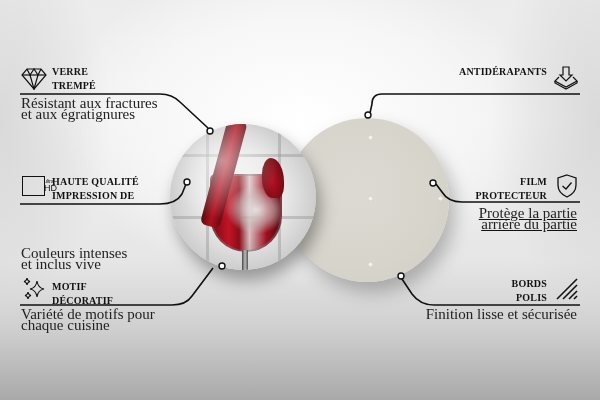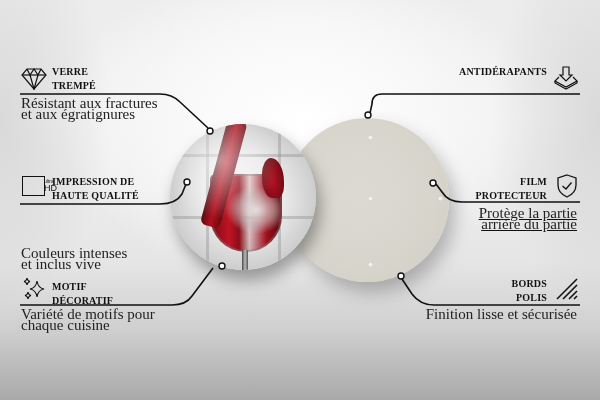--- a/index.html
+++ b/index.html
@@ -136,22 +136,22 @@
 <div class="block left" style="left:21px; top:98px;">
   <div class="desc">Résistant aux fractures</div>
   <div class="desc">et aux égratignures</div>
 </div>
 
 <div class="icon" style="left:22px; top:176px; width:16px; height:20px; border:1.3px solid #111; text-align:right; font-family:'Liberation Sans',sans-serif;padding-left:21px;">
   <div style="font-size:5px; line-height:6px; margin-top:1px;">ultra</div>
   <div style="font-size:9px; line-height:9px;">HD</div>
 </div>
 <div class="block left" style="left:52px; top:175px;">
+  <div class="heading">HAUTE QUALITÉ</div>
   <div class="heading">IMPRESSION DE</div>
-  <div class="heading">HAUTE QUALITÉ</div>
 </div>
 <div class="block left" style="left:21px; top:208px;margin-top:40px;">
   <div class="desc">Couleurs intenses</div>
   <div class="desc">et inclus vive</div>
 </div>
 
 <div class="icon" style="left:22px; top:277px;">
   <svg width="24" height="24" viewBox="0 0 24 24" fill="none" stroke="#111" stroke-width="1.1">
     <path d="M15 4 Q16 11 22 12 Q16 13 15 20 Q14 13 8 12 Q14 11 15 4 Z"></path>
     <path d="M5 1 Q5.5 4 8 4.5 Q5.5 5 5 8 Q4.5 5 2 4.5 Q4.5 4 5 1 Z"></path>

